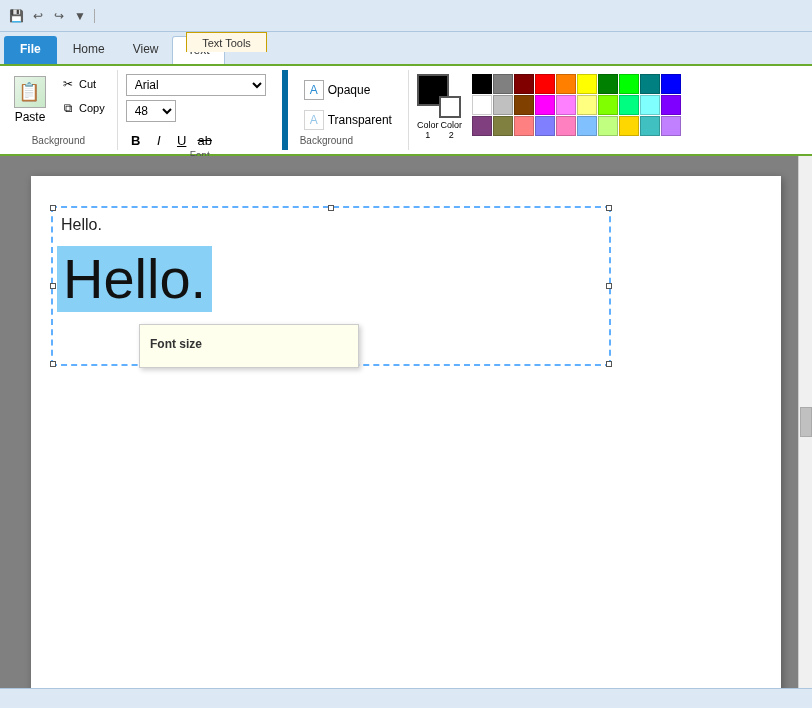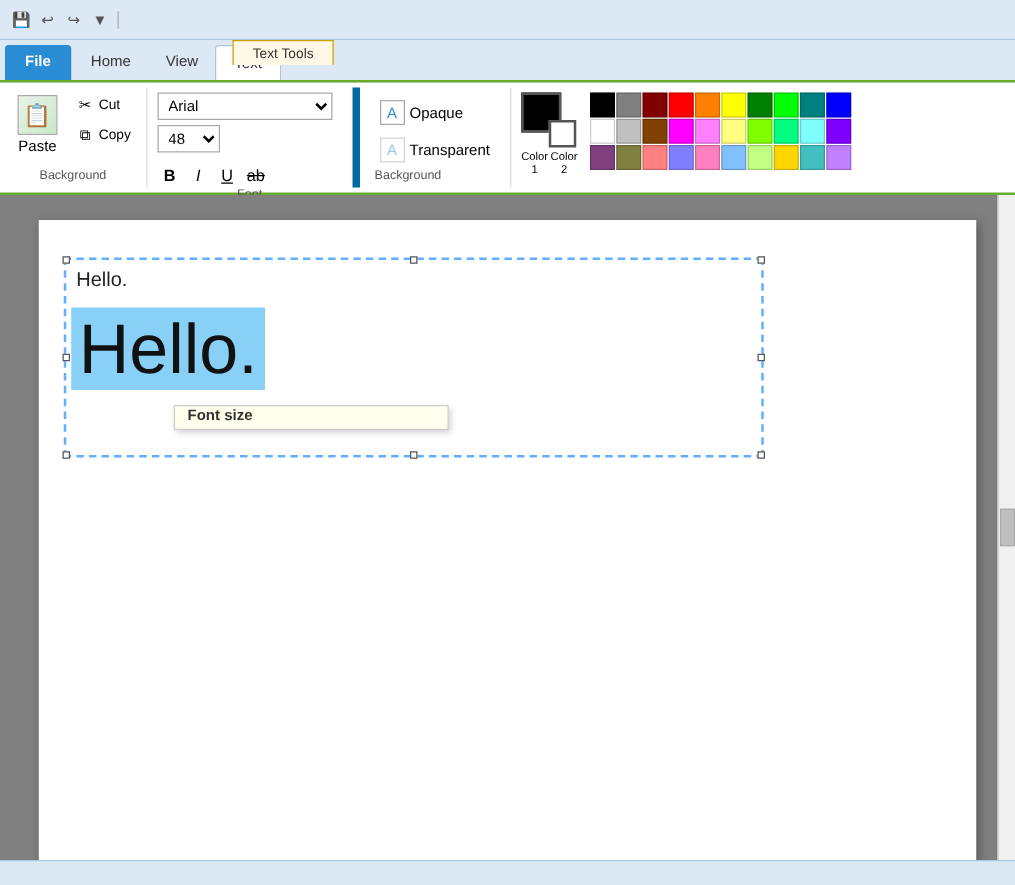--- a/index.html
+++ b/index.html
@@ -283,21 +283,21 @@
     }
 
     
     .tooltip-box {
       position: absolute;
       top: 148px;
       left: 108px;
       background: #ffffee;
       border: 1px solid #ccc;
       box-shadow: 2px 2px 5px rgba(0,0,0,0.2);
-      padding: 0 10px;
+      padding: 12px 10px;
       width: 220px;
       z-index: 100;
     }
     .tooltip-title {
       font-size: 12px;
       font-weight: bold;
       color: #333;
       margin-bottom: 4px;
     }
     .tooltip-desc {

